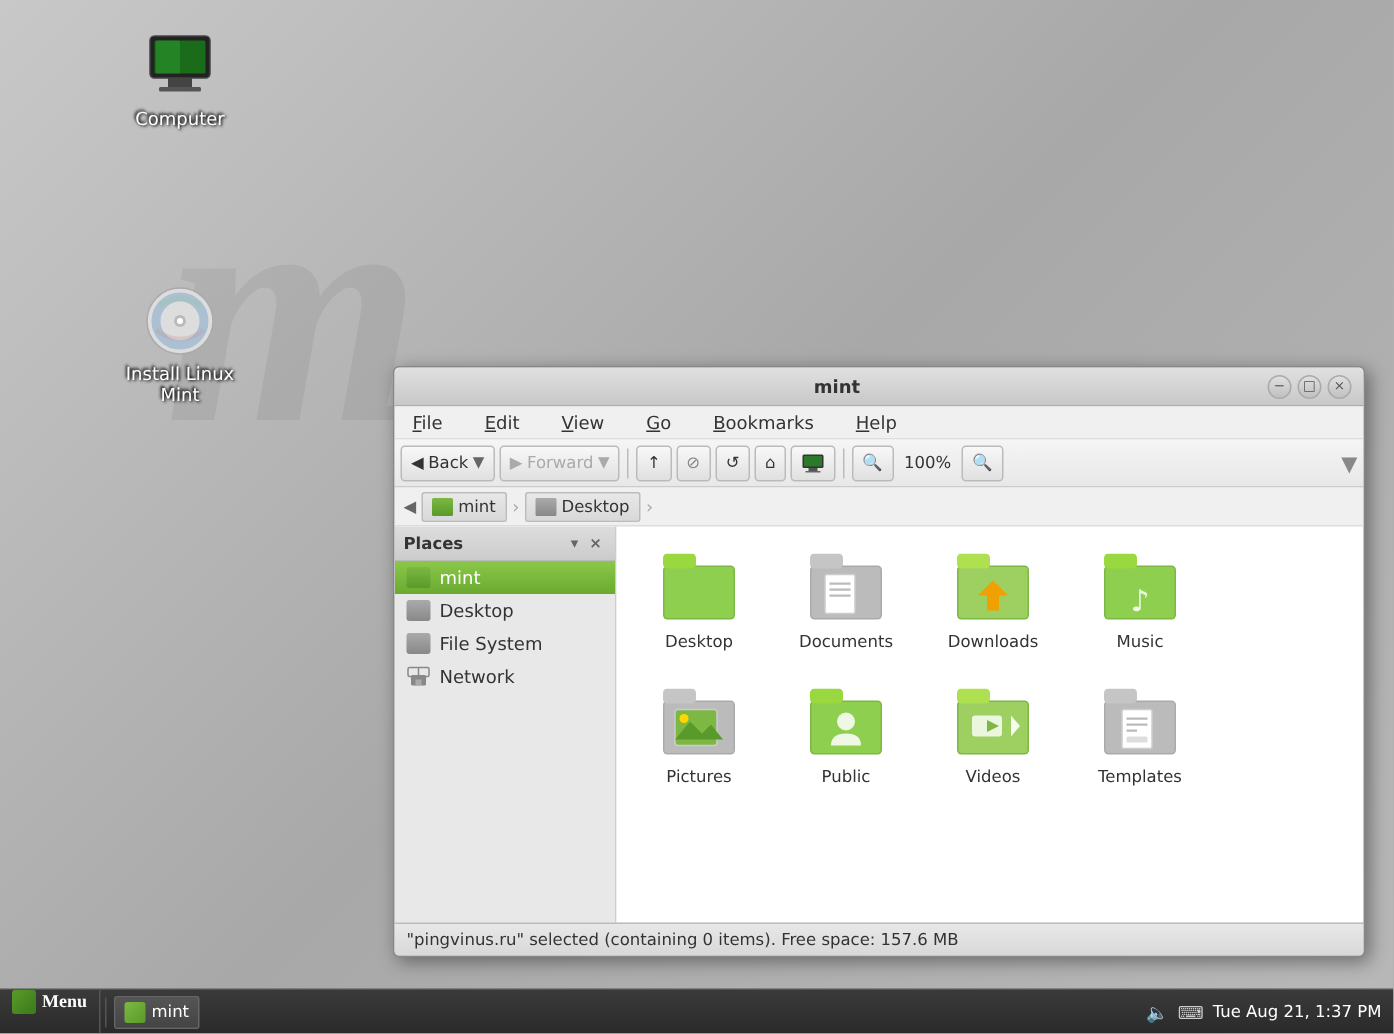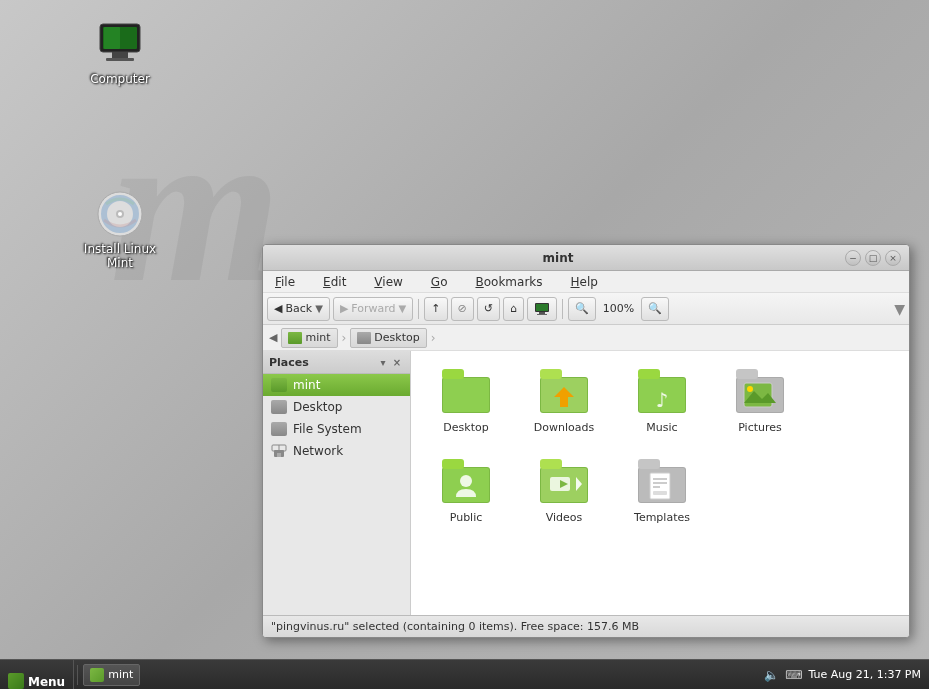--- a/index.html
+++ b/index.html
@@ -55,25 +55,26 @@
       right: 0;
       height: 30px;
       background: linear-gradient(180deg, #3a3a3a, #2a2a2a);
       display: flex;
       align-items: center;
       border-top: 1px solid #555;
       z-index: 100;
     }
     .taskbar-menu {
       display: flex;
-      align-items: flex-end;
+      align-items: flex-start;
       padding: 0 8px;
       height: 100%;
       cursor: pointer;
       border-right: 1px solid #555;
+      font-family: Liberation Serif, serif;
     }
     .taskbar-menu-icon {
       width: 16px;
       height: 16px;
       background: linear-gradient(135deg, #5a9a2a, #3a7a1a);
       border-radius: 2px;
       margin-right: 4px;
     }
     .taskbar-menu-label {
       color: #fff;
@@ -590,20 +591,34 @@
             <div class="fm-file-icon">
               <svg width="48" height="46" viewBox="0 0 48 46">
                 <rect x="0" y="8" width="48" height="36" rx="3" fill="#7cb843"></rect>
                 <rect x="1" y="9" width="46" height="34" rx="2" fill="#8ecf50"></rect>
                 <rect x="0" y="0" width="22" height="10" rx="3" fill="#9ad840"></rect>
               </svg>
             </div>
             <span class="fm-file-label">Desktop</span>
           </div>
 
+          <div class="fm-file-item">
+            <div class="fm-file-icon">
+              <svg width="48" height="46" viewBox="0 0 48 46">
+                <rect x="0" y="8" width="48" height="36" rx="3" fill="#aaa"></rect>
+                <rect x="1" y="9" width="46" height="34" rx="2" fill="#bbb"></rect>
+                <rect x="0" y="0" width="22" height="10" rx="3" fill="#c5c5c5"></rect>
+                <rect x="10" y="14" width="20" height="26" rx="1" fill="#fff" stroke="#ccc" stroke-width="1"></rect>
+                <line x1="13" y1="20" x2="27" y2="20" stroke="#bbb" stroke-width="1.5"></line>
+                <line x1="13" y1="24" x2="27" y2="24" stroke="#bbb" stroke-width="1.5"></line>
+                <line x1="13" y1="28" x2="27" y2="28" stroke="#bbb" stroke-width="1.5"></line>
+              </svg>
+            </div>
+            <span class="fm-file-label">Documents</span>
+          </div>
 
           <div class="fm-file-item">
             <div class="fm-file-icon">
               <svg width="48" height="46" viewBox="0 0 48 46">
                 <rect x="0" y="8" width="48" height="36" rx="3" fill="#7cb843"></rect>
                 <rect x="1" y="9" width="46" height="34" rx="2" fill="#9dd060"></rect>
                 <rect x="0" y="0" width="22" height="10" rx="3" fill="#aee050"></rect>
                 <polygon points="24,18 34,28 28,28 28,38 20,38 20,28 14,28" fill="#f0a000"></polygon>
               </svg>
             </div>

